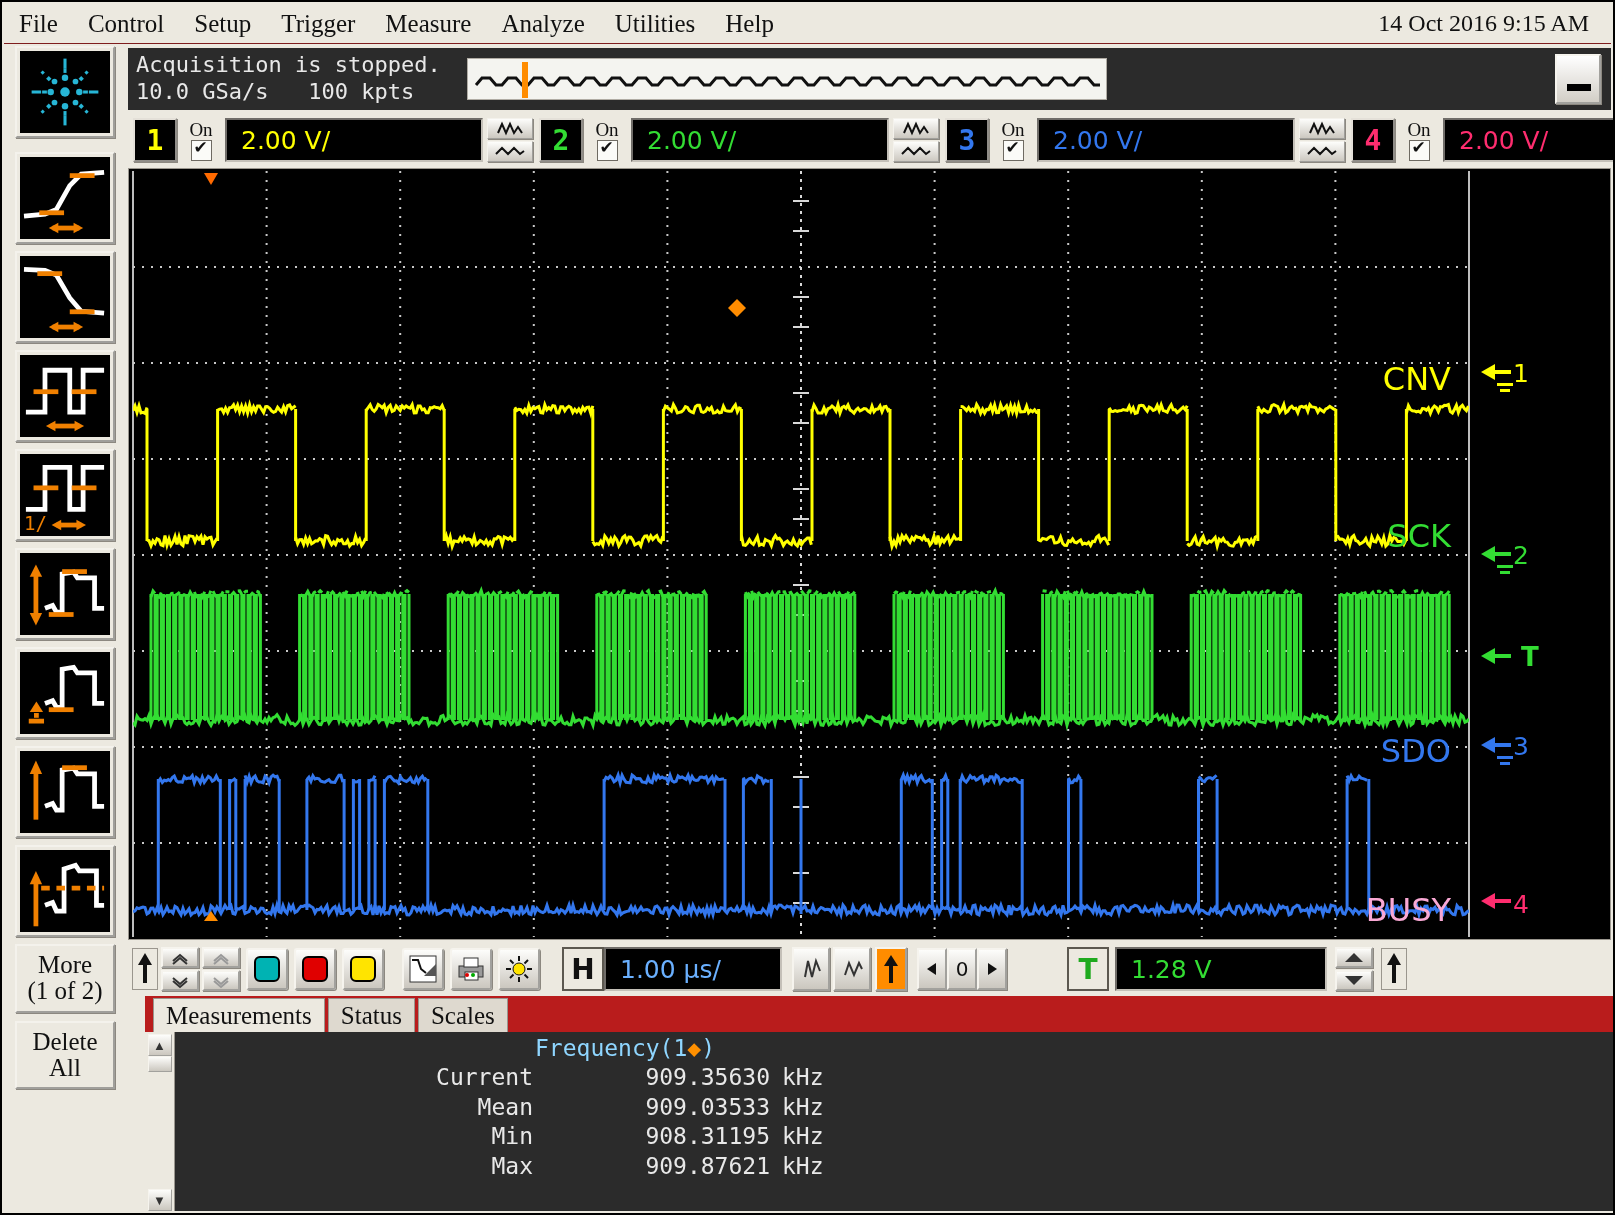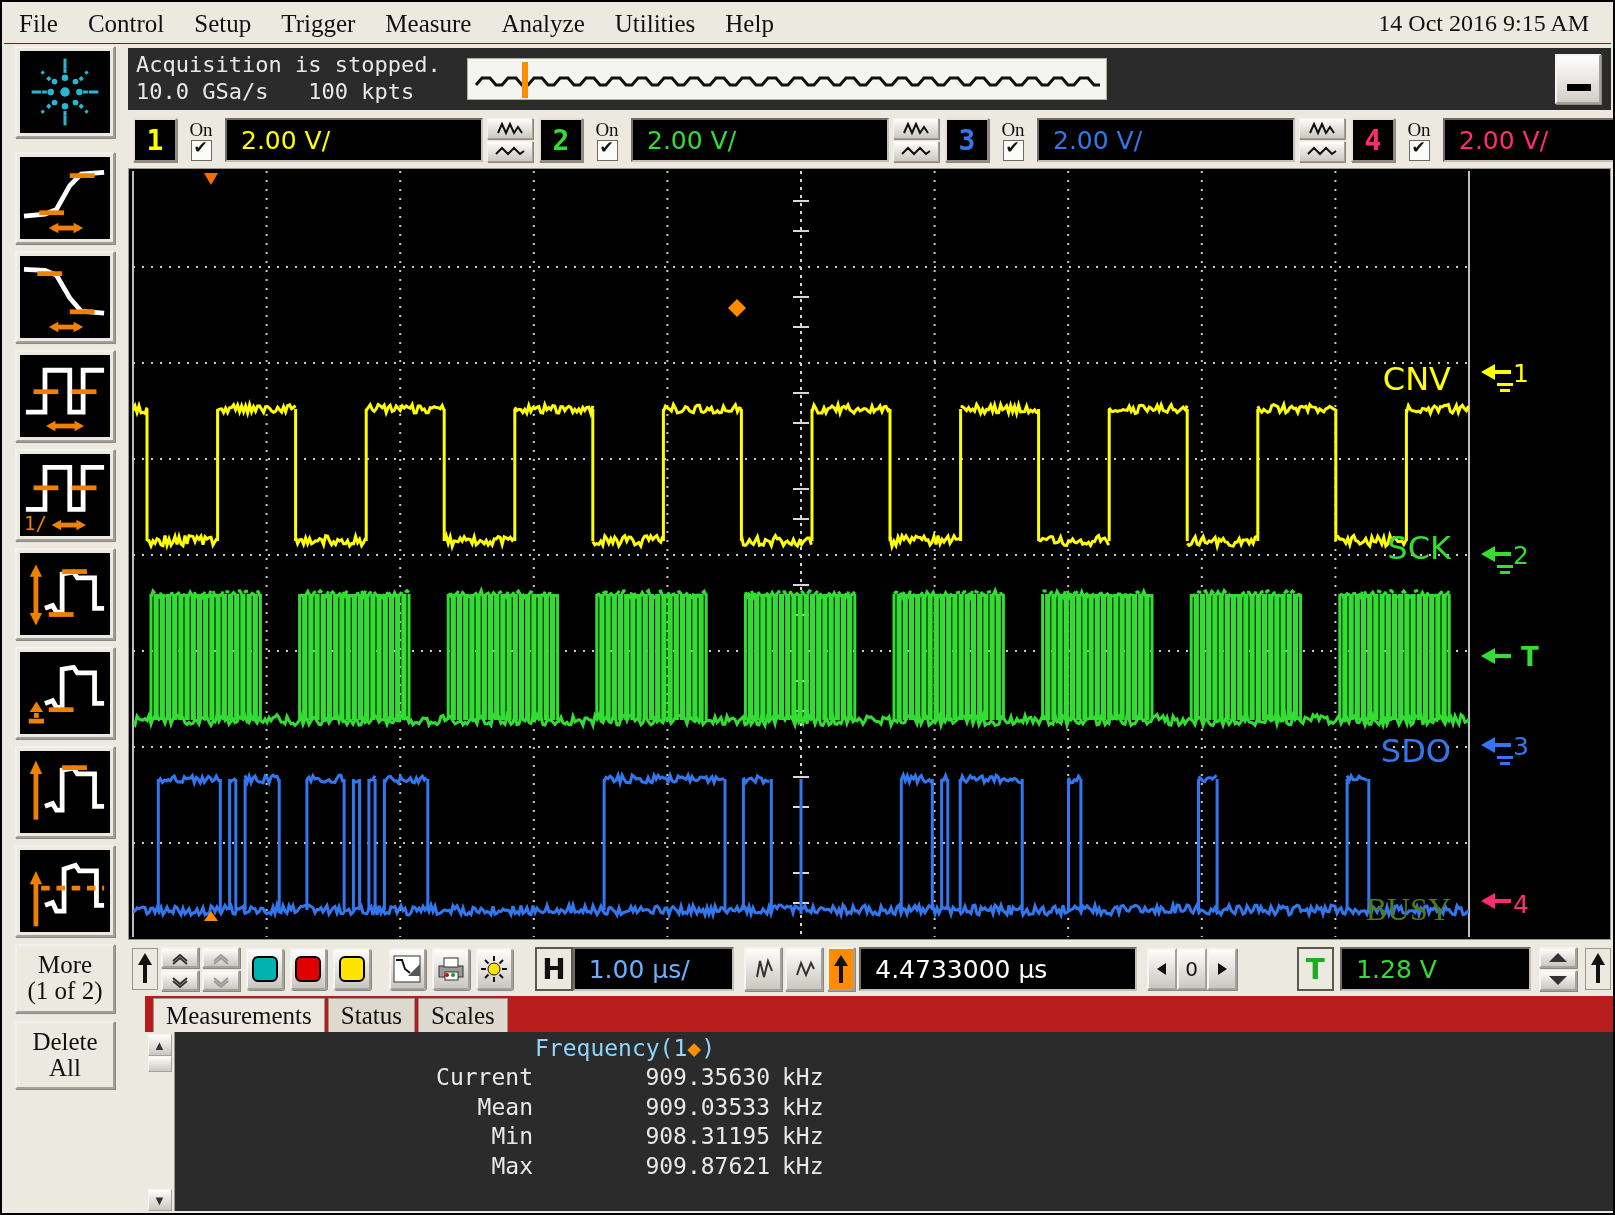--- a/index.html
+++ b/index.html
@@ -1244,23 +1244,23 @@
         <rect x="1371" y="593" width="10" height="3" fill="#3377ee"></rect>
       </g>
       <g>
         <polygon points="1352,732 1366,724 1366,740" fill="#ff2d6f"></polygon>
         <rect x="1366" y="730" width="16" height="4" fill="#ff2d6f"></rect>
         <text x="1384" y="744" font-family="DejaVu Sans, sans-serif" font-size="25" fill="#ff2d6f">4</text>
       </g>
     </svg>
 
     <div class="wf-label" style="left:1322px; top:191px; color:#ffff00; transform:translateX(-100%);">CNV</div>
-    <div class="wf-label" style="left:1322px; top:360px; color:#33dd33; transform:translateX(-100%);">SCK</div>
+    <div class="wf-label" style="left:1322px; top:348px; color:#33dd33; transform:translateX(-100%);">SCK</div>
     <div class="wf-label" style="left:1322px; top:563px; color:#3377ee; transform:translateX(-100%);">SDO</div>
-    <div class="wf-label" style="left:1322px; top:722px; color:#4d7c0f; transform:translateX(-100%);font-family:Liberation Serif, serif;">BUSY</div>
+    <div class="wf-label" style="left:1322px; top:722px; color:#f9a8d4; transform:translateX(-100%);">BUSY</div>
   </div>
 
   <div id="hbar">
     <div class="arrow-sq">
       <svg width="24" height="40">
           <g fill="#111">
             <rect x="10" y="10" width="4" height="24"></rect>
             <polygon points="12,4 5,16 19,16"></polygon>
           </g>
         </svg>
@@ -1354,21 +1354,20 @@
       </div>
     </div>
     <div class="tb-btn" style="width:32px;height:44px;background:#ff8c00;margin-left:4px">
       <svg width="22" height="34">
           <g fill="#111">
             <rect x="9" y="9" width="4" height="22"></rect>
             <polygon points="11,3 4,14 18,14"></polygon>
           </g>
         </svg>
     </div>
-    <div class="hv-readout" style="width:310px;margin-left:4px;color:#ffffff">4.4733000 µs</div>
 
     <div class="nav-grp">
       <div class="tb-btn">
         <svg width="16" height="18">
             <polygon points="12,3 12,15 3,9" fill="#111"></polygon>
           </svg>
       </div>
       <div class="tb-btn">0</div>
       <div class="tb-btn">
         <svg width="16" height="18">

